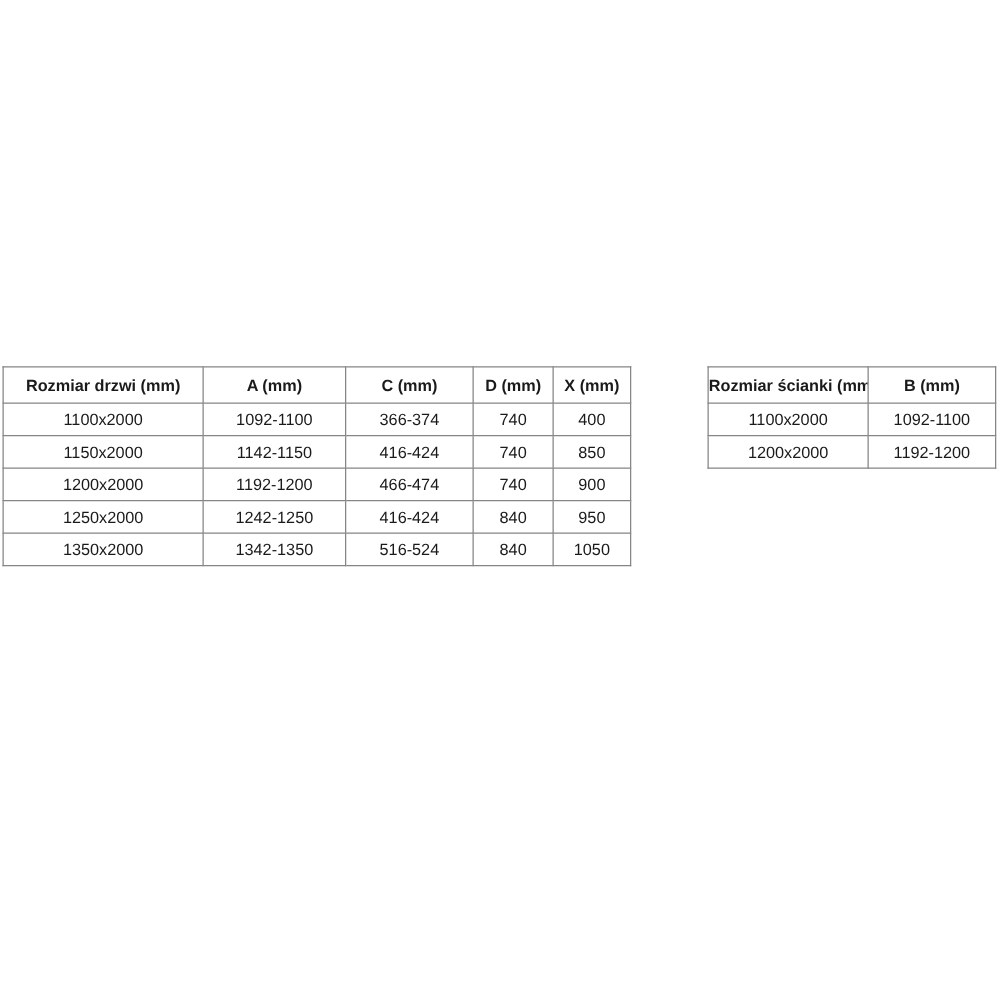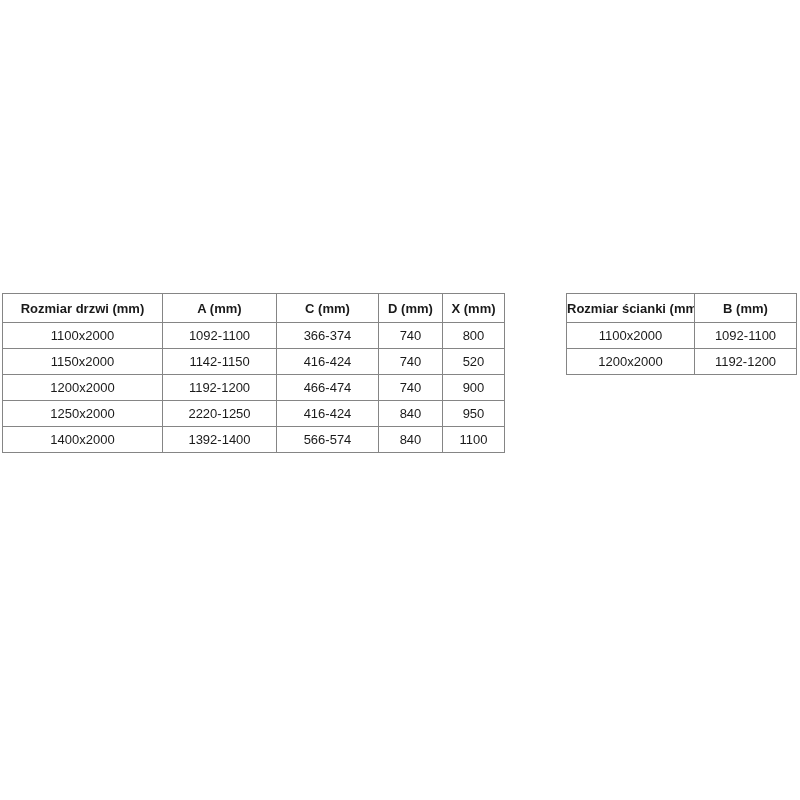--- a/index.html
+++ b/index.html
@@ -72,49 +72,49 @@
         <th>D (mm)</th>
         <th>X (mm)</th>
       </tr>
     </thead>
     <tbody>
         <tr>
           <td>1100x2000</td>
           <td>1092-1100</td>
           <td>366-374</td>
           <td>740</td>
-          <td>800</td>
+          <td>400</td>
         </tr>
         <tr>
           <td>1150x2000</td>
           <td>1142-1150</td>
           <td>416-424</td>
           <td>740</td>
-          <td>520</td>
+          <td>850</td>
         </tr>
         <tr>
           <td>1200x2000</td>
           <td>1192-1200</td>
           <td>466-474</td>
           <td>740</td>
           <td>900</td>
         </tr>
         <tr>
           <td>1250x2000</td>
-          <td>2220-1250</td>
+          <td>1242-1250</td>
           <td>416-424</td>
           <td>840</td>
           <td>950</td>
         </tr>
         <tr>
-          <td>1400x2000</td>
-          <td>1392-1400</td>
-          <td>566-574</td>
+          <td>1350x2000</td>
+          <td>1342-1350</td>
+          <td>516-524</td>
           <td>840</td>
-          <td>1100</td>
+          <td>1050</td>
         </tr>
       </tbody>
   </table>
 
   <table class="spec" id="table-walls">
     <colgroup>
       <col style="width:128px">
         <col style="width:102px">
     </colgroup>
     <thead>

